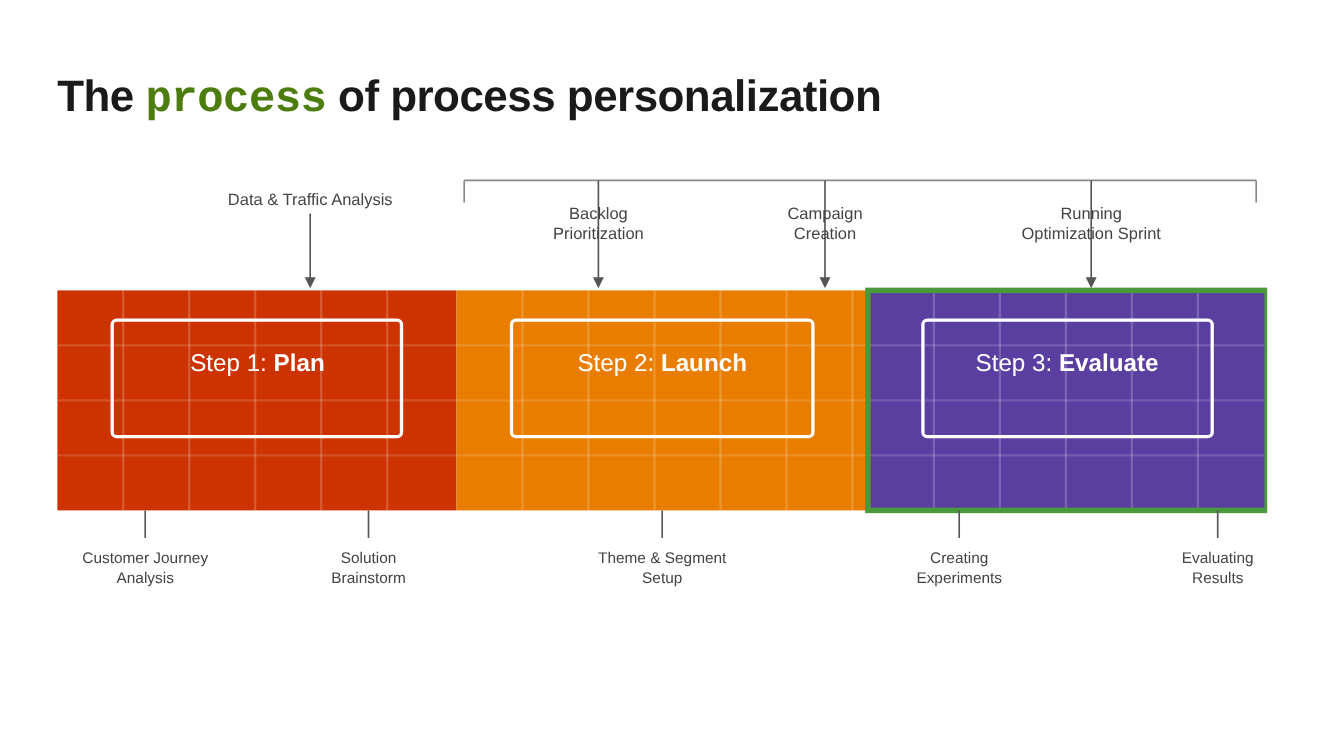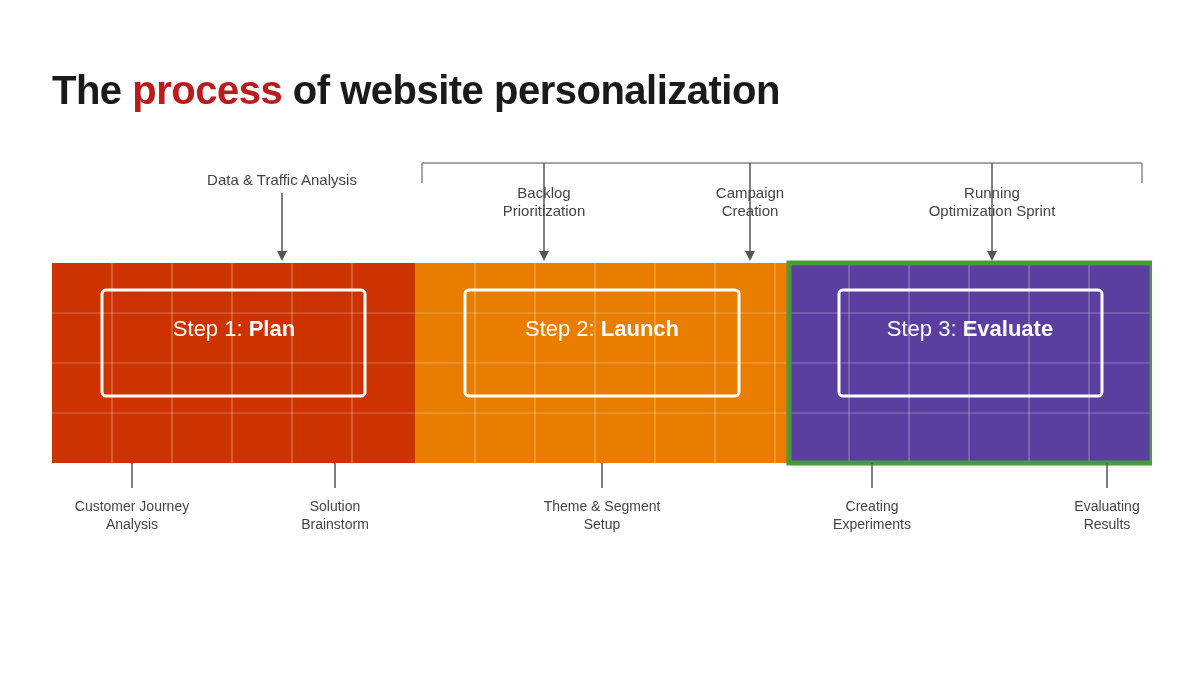--- a/index.html
+++ b/index.html
@@ -18,34 +18,35 @@
       padding: 30px 20px;
     }
     .title {
       font-size: 40px;
       font-weight: 900;
       color: #1a1a1a;
       margin-bottom: 30px;
       letter-spacing: -0.5px;
     }
     .title .highlight {
-      color: #b91c1c;
+      color: #4d7c0f;
+      font-family: Liberation Mono, monospace;
     }
 
     
     .svg-wrapper {
       width: 100%;
     }
   </style>
 </head>
 <body>
 
 <div class="container">
   <h1 class="title">
-    <span>The </span><span class="highlight">process</span><span> of website personalization</span>
+    <span>The </span><span class="highlight">process</span><span> of process personalization</span>
   </h1>
 
   <div class="svg-wrapper">
     <svg viewBox="0 0 1100 460" width="1100" height="460" xmlns="http://www.w3.org/2000/svg">
 
       <line x1="370" y1="20" x2="1090" y2="20" stroke="#888" stroke-width="1.5"></line>
       <line x1="370" y1="20" x2="370" y2="40" stroke="#888" stroke-width="1.5"></line>
       <line x1="1090" y1="20" x2="1090" y2="40" stroke="#888" stroke-width="1.5"></line>
 
       <line x1="230" y1="50" x2="230" y2="115" stroke="#555" stroke-width="1.5"></line>

